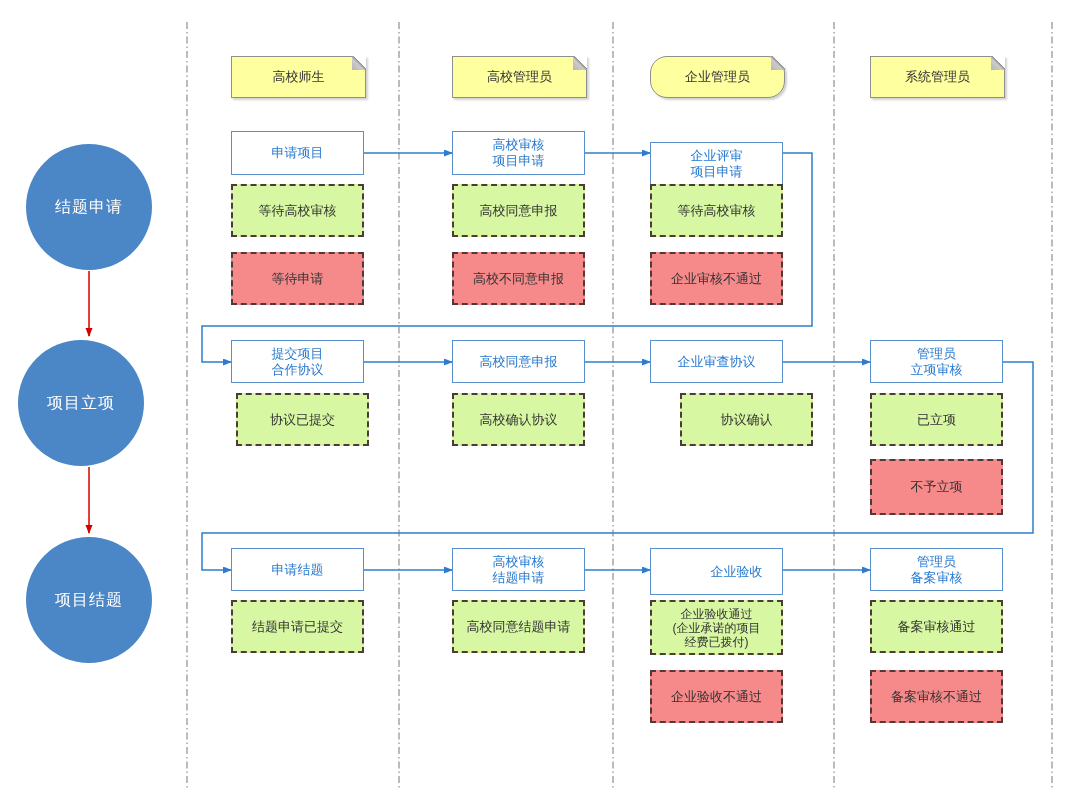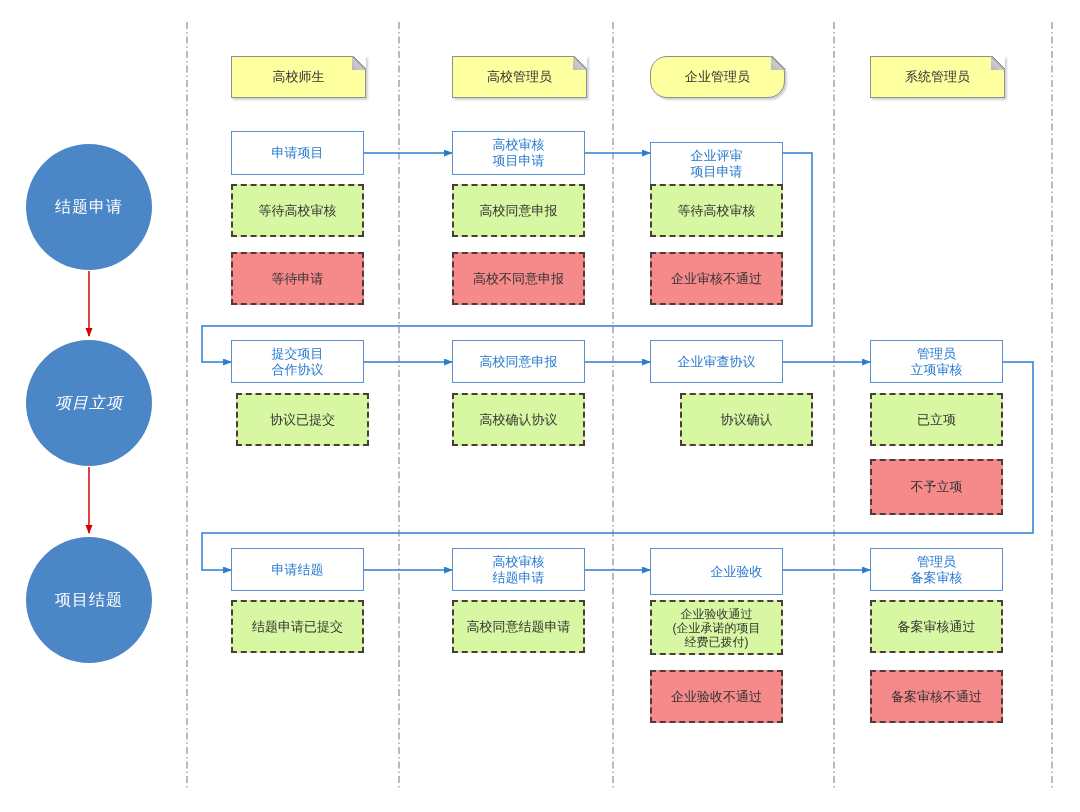--- a/index.html
+++ b/index.html
@@ -66,21 +66,21 @@
         <polyline points="585,570 650,570" fill="none" stroke="#2e7cd0" stroke-width="1.5" marker-end="url(#arrow-blue)"></polyline>
         <polyline points="783,570 870,570" fill="none" stroke="#2e7cd0" stroke-width="1.5" marker-end="url(#arrow-blue)"></polyline>
         <polyline points="89,271 89,336" fill="none" stroke="#d40000" stroke-width="1.5" marker-end="url(#arrow-red)"></polyline>
         <polyline points="89,467 89,533" fill="none" stroke="#d40000" stroke-width="1.5" marker-end="url(#arrow-red)"></polyline>
       </g>
   </svg>
   <div id="nodes-layer">
       <div class="phase-circle" style="left: 26px; top: 144px;">
         <span>结题申请</span>
       </div>
-      <div class="phase-circle" style="left: 26px; top: 340px; font-style: italic;">
+      <div class="phase-circle" style="left: 18px; top: 340px;">
         <span>项目立项</span>
       </div>
       <div class="phase-circle" style="left: 26px; top: 537px;">
         <span>项目结题</span>
       </div>
       <div class="note" style="left: 231px; top: 56px; width: 133px; height: 40px;">
         <div class="fold"></div>
         <span>高校师生</span>
       </div>
       <div class="note" style="left: 452px; top: 56px; width: 133px; height: 40px;">

